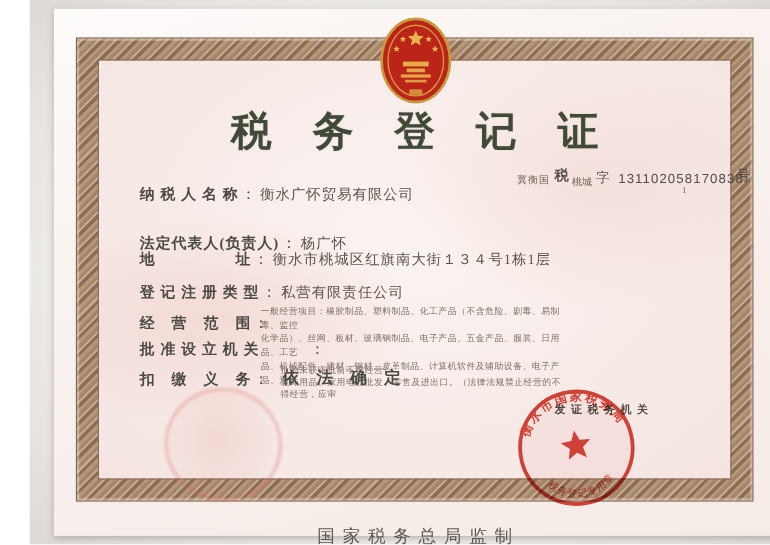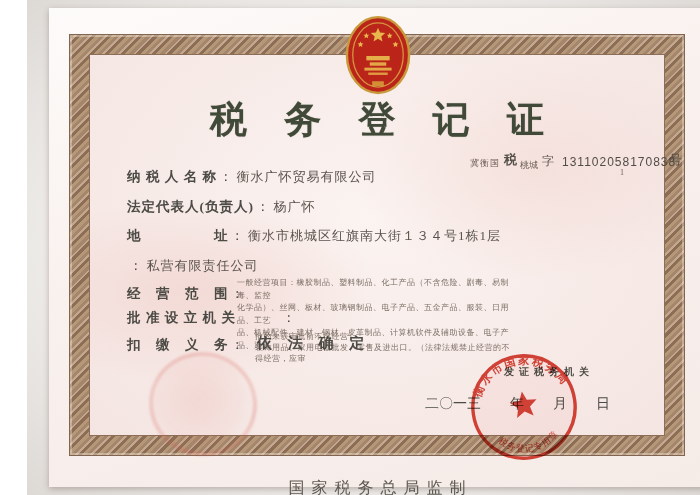--- a/index.html
+++ b/index.html
@@ -43,21 +43,21 @@
   .serial .number-sub { position:absolute; left:150px; top:19px; font-size:8px; color:#6a5e55; }
   .serial .suffix { position:absolute; right:0; top:2px; font-size:13px; color:#4c4a44; }
 
   .row { position:absolute; left:100px; display:flex; align-items:baseline;
     color:#4c4a44; z-index:3; white-space:pre; }
   .row .lab { font-size:13.5px; font-weight:600; letter-spacing:1px; }
   .row .colon { font-size:13.5px; margin:0 4px 0 2px; }
   .row .val { font-size:13px; color:#5a534c; letter-spacing:1px; }
 
   .r-taxpayer { top:168px; }
-  .r-legal    { top:198px; }
+  .r-legal    { top:212px; }
   .r-address  { top:227px; }
   .r-regtype  { top:257px; }
   .r-scope    { top:285px; }
   .r-approval { top:309px;gap:44px; }
   .r-withhold { top:336px; }
 
   .scope-lines { position:absolute; left:210px; top:277px; width:278px;
     font-size:8px; line-height:12.5px; color:#7c6f66; letter-spacing:.5px; z-index:2; }
   .withhold-lines { position:absolute; left:228px; top:331px; width:260px;
     font-size:8px; line-height:11px; color:#7c6f66; letter-spacing:.5px; z-index:2; }
@@ -126,21 +126,21 @@
 
   <div class="row r-legal">
     <span class="lab">法定代表人(负责人)</span><span class="colon">：</span><span class="val">杨广怀</span>
   </div>
 
   <div class="row r-address">
     <span class="lab">地　　　　　址</span><span class="colon">：</span><span class="val">衡水市桃城区红旗南大街１３４号1栋1层</span>
   </div>
 
   <div class="row r-regtype">
-    <span class="colon">：</span><span class="val">私营有限责任公司</span>
+    <span class="lab">登 记 注 册 类 型</span><span class="colon">：</span><span class="val">私营有限责任公司</span>
   </div>
 
   <div class="row r-scope">
     <span class="lab">经　营　范　围</span><span class="colon">：</span>
   </div>
   <div class="scope-lines">
     <div>一般经营项目：橡胶制品、塑料制品、化工产品（不含危险、剧毒、易制毒、监控</div>
     <div>化学品）、丝网、板材、玻璃钢制品、电子产品、五金产品、服装、日用品、工艺</div>
     <div>品、机械配件、建材、钢材、皮革制品、计算机软件及辅助设备、电子产品、通讯</div>
   </div>
@@ -152,26 +152,20 @@
   <div class="row r-withhold">
     <span class="lab">扣　缴　义　务</span><span class="colon">：</span>
   </div>
   <div class="withhold-lines">
     <div>批的未获审批前不得经营）</div>
     <div>装饰用品、家用电器批发、零售及进出口。（法律法规禁止经营的不得经营，应审</div>
   </div>
   <div class="withhold-val">依 法 确 定</div>
 
   <div class="issuer">发证税务机关</div>
-  <div class="dateline">
-    <span>二〇一三</span>
-    <span>年</span>
-    <span>月</span>
-    <span>日</span>
-  </div>
 
   <div class="ghost-stamp"></div>
 
   <svg class="seal" viewBox="0 0 120 120">
     <defs>
       <path id="sealTopArc" d="M 15 72 A 46 46 0 1 1 105 72" fill="none"></path>
       <path id="sealBotArc" d="M 28 90 A 41 41 0 0 0 92 90" fill="none"></path>
     </defs>
     <circle cx="60" cy="60" r="52" fill="rgba(212,55,42,0.05)" stroke="#d4372a" stroke-width="3.5"></circle>
     <polygon fill="#d4372a" points="60,44 63.8,53.2 73.7,53.9 66.1,60.3 68.5,70 60,64.7 51.5,70 53.9,60.3 46.3,53.9 56.2,53.2"></polygon>

